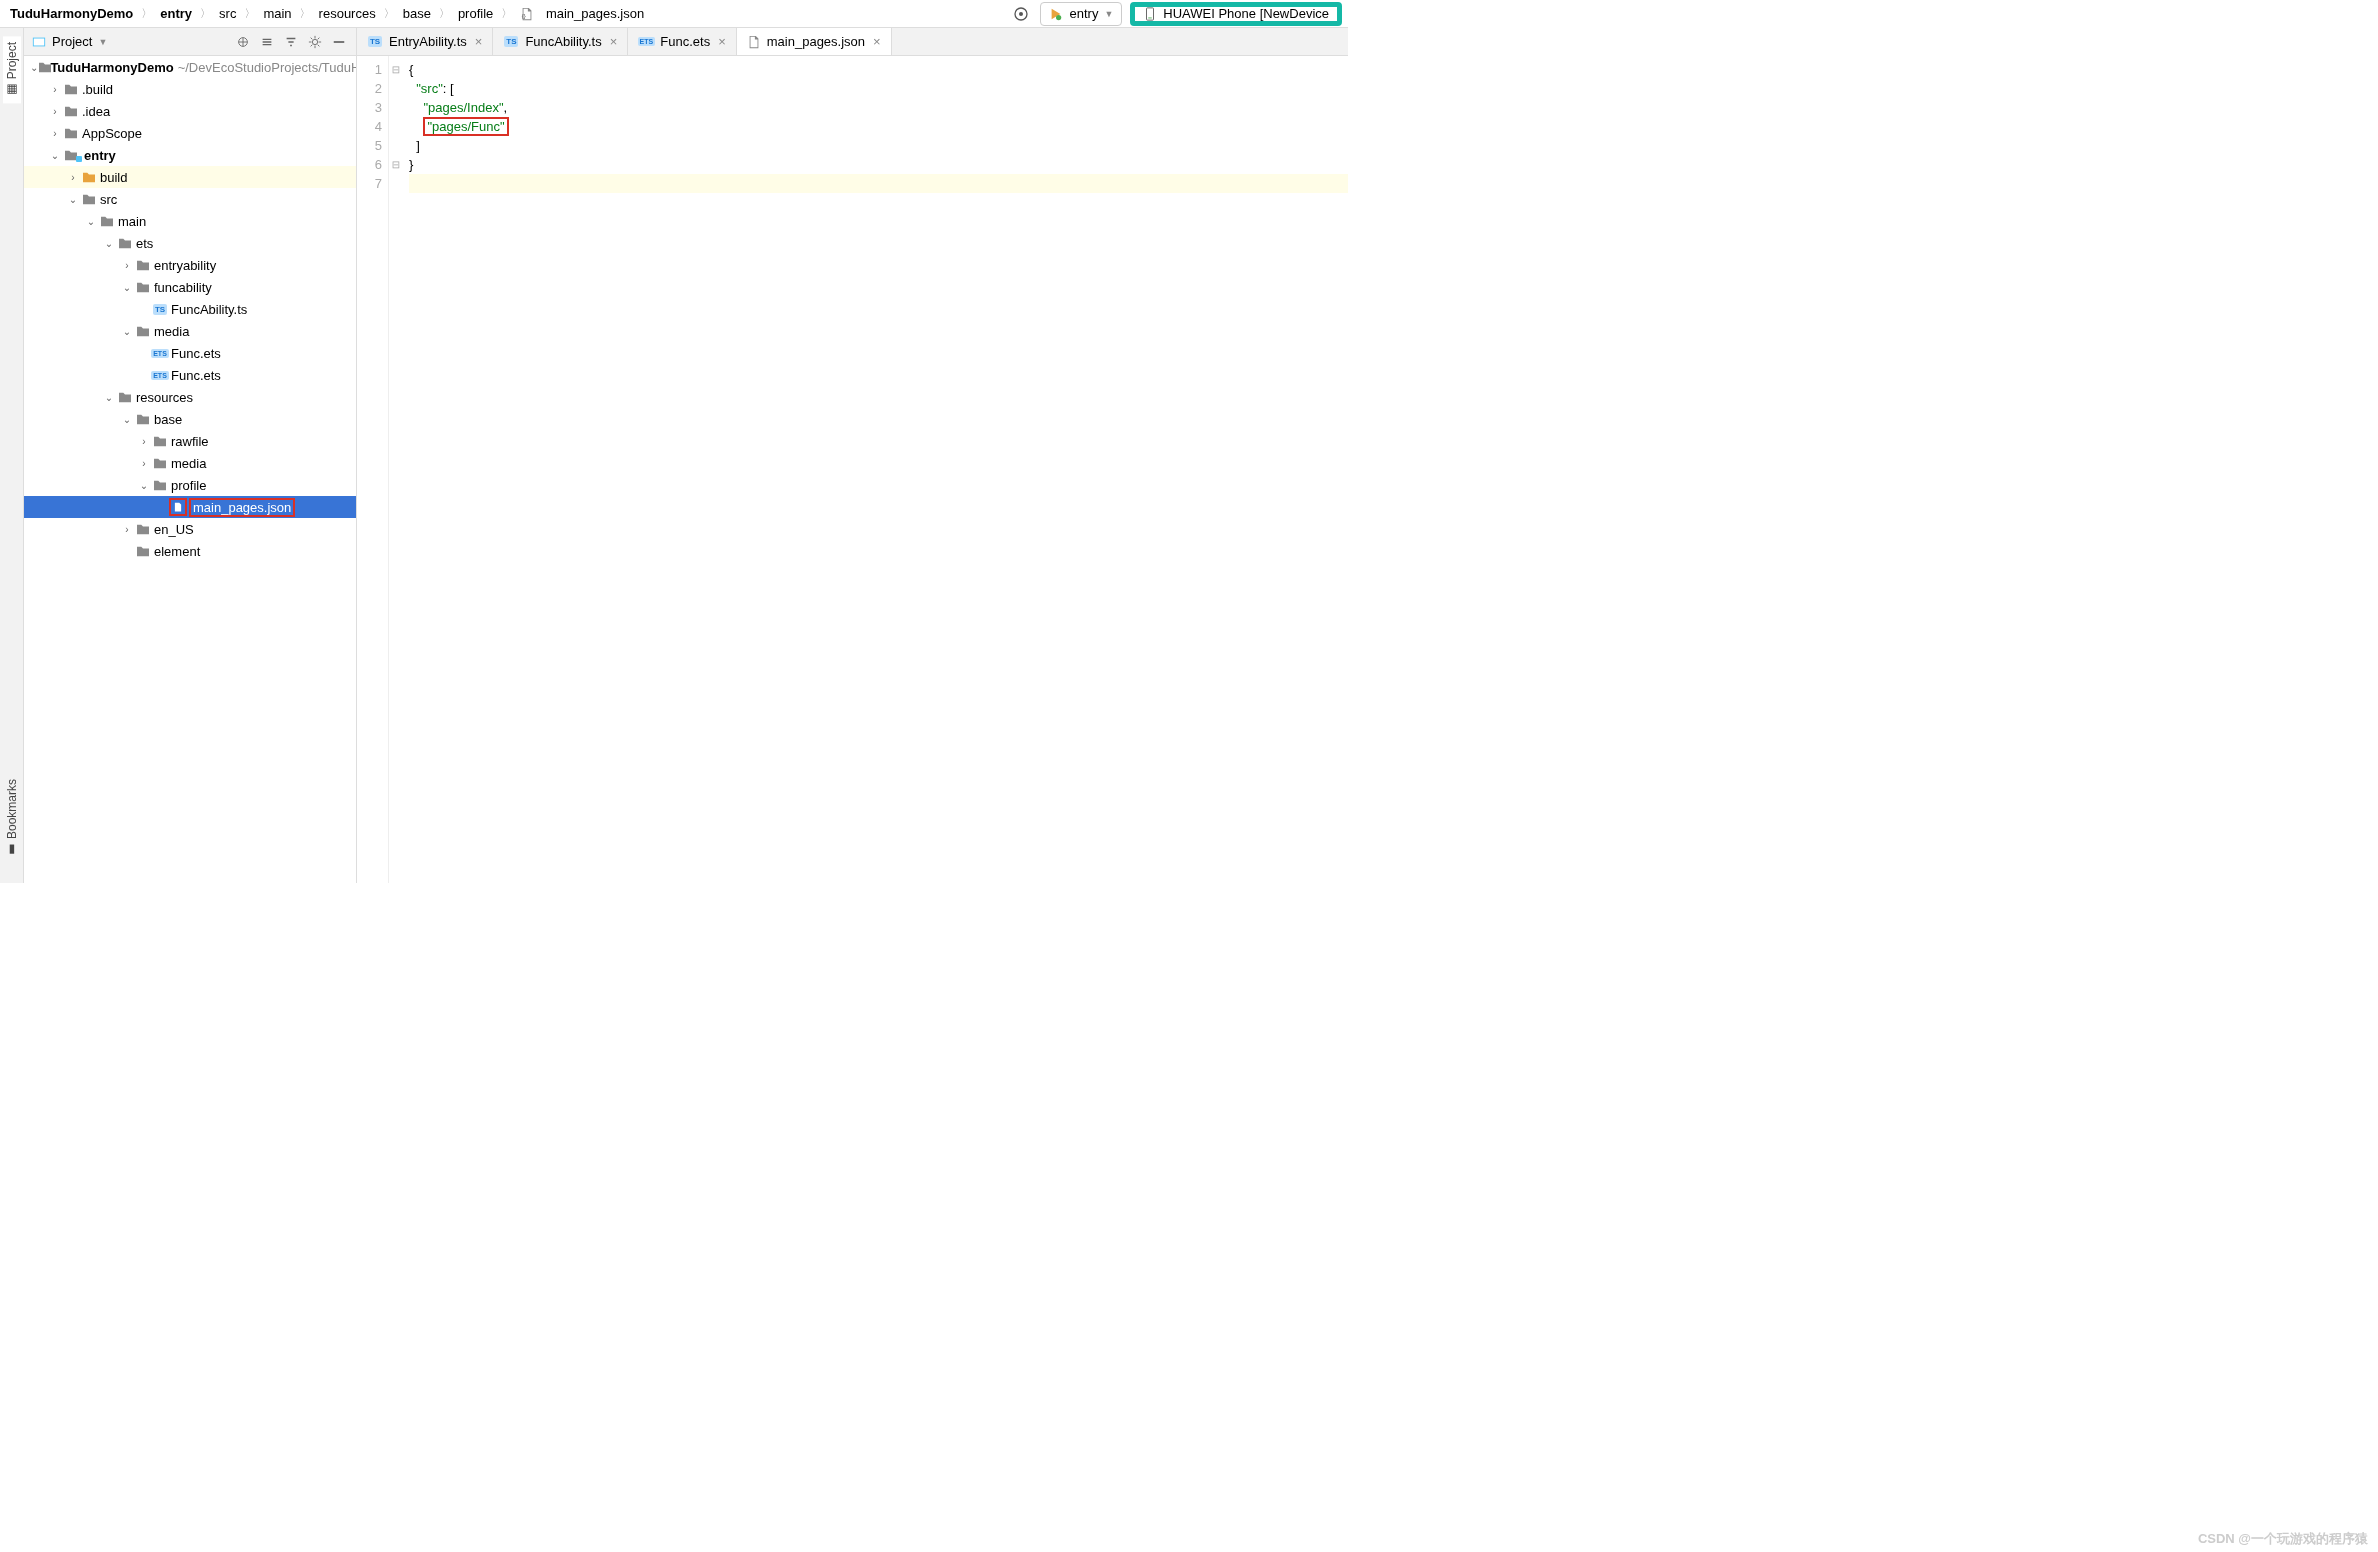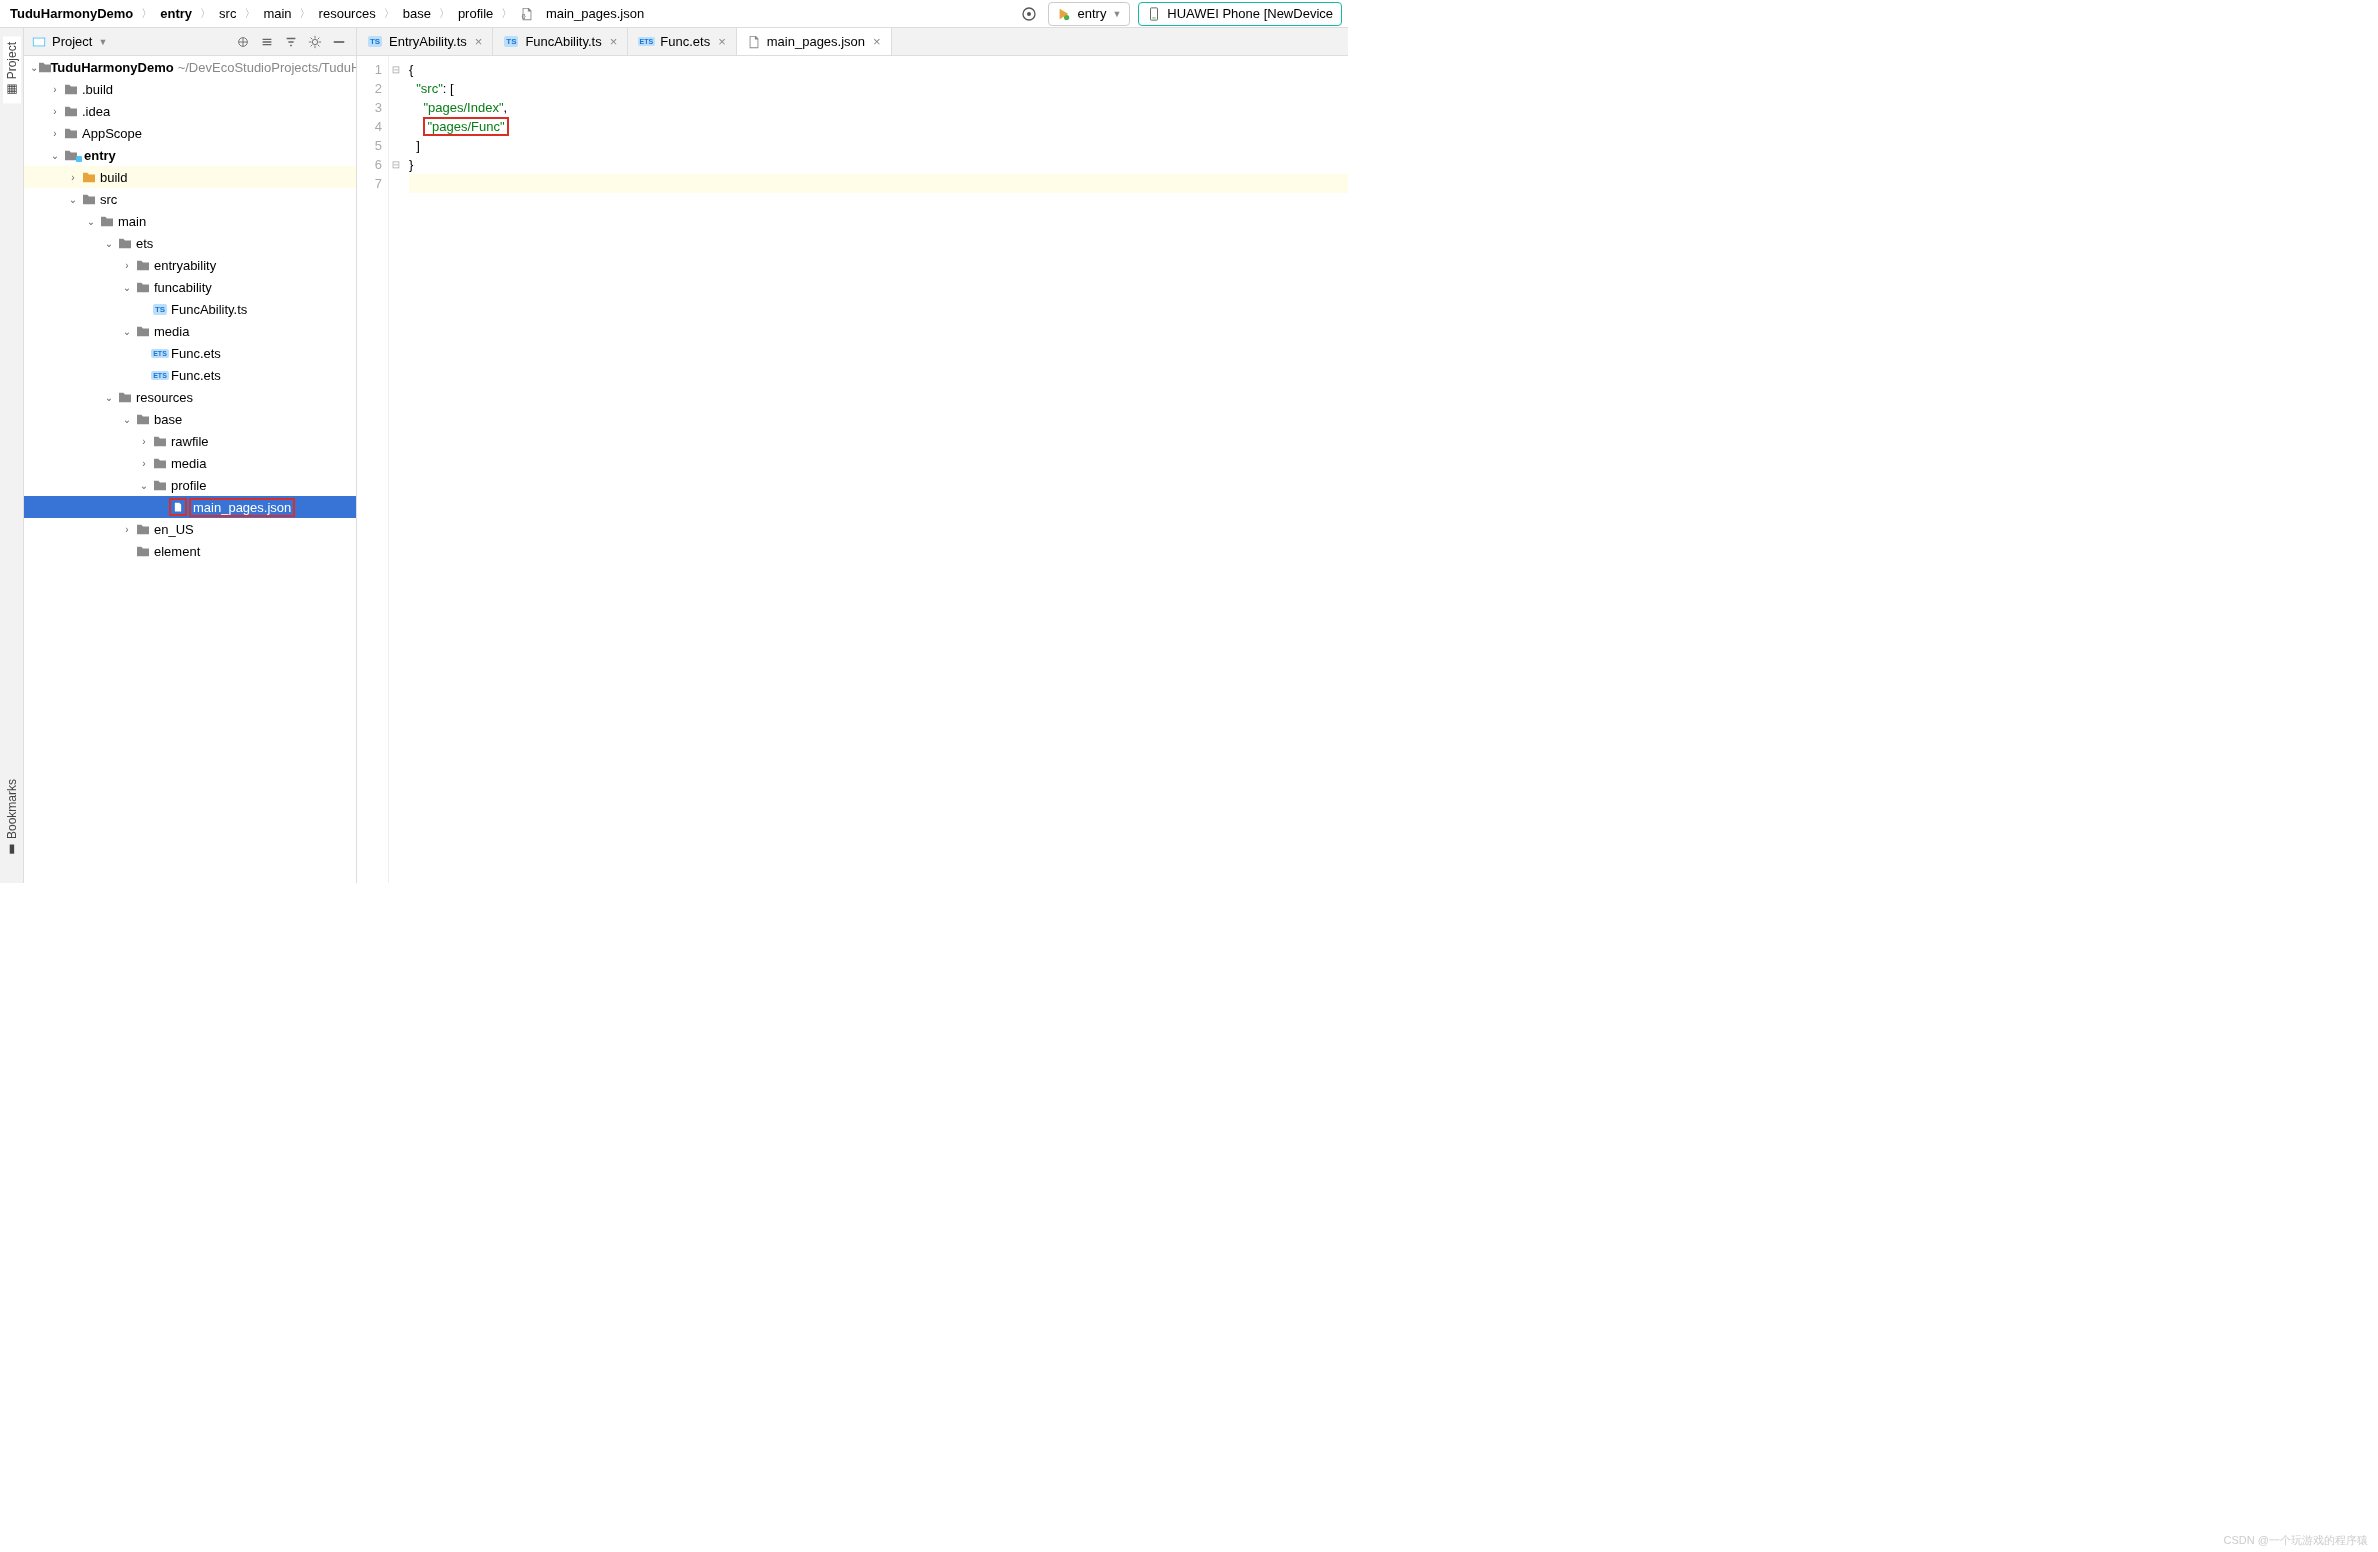--- a/index.html
+++ b/index.html
@@ -8,21 +8,21 @@
 .topbar{display:flex;align-items:center;height:28px;background:#fff;border-bottom:1px solid #ddd;padding:0 6px;gap:4px;}
 .breadcrumb{display:flex;align-items:center;gap:2px;flex:0 0 auto;}
 .crumb{display:flex;align-items:center;gap:4px;padding:2px 4px;color:#000;cursor:default;}
 .crumb.bold{font-weight:700;}
 .chev{color:#999;font-size:11px;margin:0 2px;}
 .spacer{flex:1;}
 .top-actions{display:flex;align-items:center;gap:8px;}
 .icon-btn{width:22px;height:22px;display:flex;align-items:center;justify-content:center;color:#555;cursor:pointer;}
 .combo{display:flex;align-items:center;gap:6px;border:1px solid #ccc;border-radius:4px;padding:2px 8px;height:24px;background:#fff;cursor:pointer;}
 .combo .tri{color:#888;font-size:9px;}
-.device-combo{border:1px solid #14b8a6;border-radius:4px;padding:2px 8px;height:24px;display:flex;align-items:center;gap:6px;background:#fff;overflow:hidden;white-space:nowrap;}
+.device-combo{border:5px solid #14b8a6;border-radius:4px;padding:2px 8px;height:24px;display:flex;align-items:center;gap:6px;background:#fff;overflow:hidden;white-space:nowrap;}
 .main{display:flex;flex:1;min-height:0;}
 .sidebar-strip{width:24px;background:#f2f2f2;border-right:1px solid #ddd;display:flex;flex-direction:column;align-items:center;gap:14px;padding-top:8px;}
 .vert-tab{writing-mode:vertical-lr;transform:rotate(180deg);font-size:12px;color:#444;padding:6px 2px;display:flex;align-items:center;gap:4px;cursor:pointer;}
 .vert-tab.active{background:#fff;}
 .proj-panel{width:333px;border-right:1px solid #ddd;display:flex;flex-direction:column;background:#fff;}
 .proj-header{height:28px;background:#f2f2f2;border-bottom:1px solid #ddd;display:flex;align-items:center;padding:0 8px;gap:6px;}
 .proj-title{font-size:13px;color:#000;}
 .proj-header .spacer{flex:1;}
 .hdr-icon{width:18px;height:18px;color:#666;cursor:pointer;display:flex;align-items:center;justify-content:center;}
 .tree{flex:1;overflow:auto;font-size:13px;}
@@ -49,21 +49,21 @@
 .json-ic{width:14px;height:14px;display:flex;align-items:center;justify-content:center;}
 .editor{flex:1;display:flex;font-family:Menlo,Consolas,monospace;font-size:13px;background:#fff;}
 .gutter{width:32px;text-align:right;padding:4px 6px 0 0;color:#aaa;background:#fff;border-right:1px solid #eee;line-height:19px;}
 .fold-col{width:14px;padding-top:4px;line-height:19px;color:#aaa;font-size:10px;text-align:center;}
 .fold-col div{height:19px;}
 .code{flex:1;padding:4px 0 0 6px;line-height:19px;}
 .code .line{height:19px;white-space:pre;}
 .code .line.cur{background:#fffde7;}
 .k{color:#067d17;}
 .hlred{border:2px solid #d93025;padding:0 2px;}
-.watermark{position:absolute;bottom:4px;right:10px;color:#ccc;font-size:11px;}
+.watermark{position:absolute;bottom:4px;right:10px;color:#ccc;font-size:13px;font-weight:bold;}
 .proj-icon svg{width:14px;height:14px;}
 .module-dot{display:inline-block;width:6px;height:6px;background:#4fc3f7;margin-left:-4px;margin-top:8px;border-radius:1px;}
 svg{display:block;}
 </style>
 </head>
 <body>
 
 <div class="root">
   <div class="topbar">
     <div class="breadcrumb">

